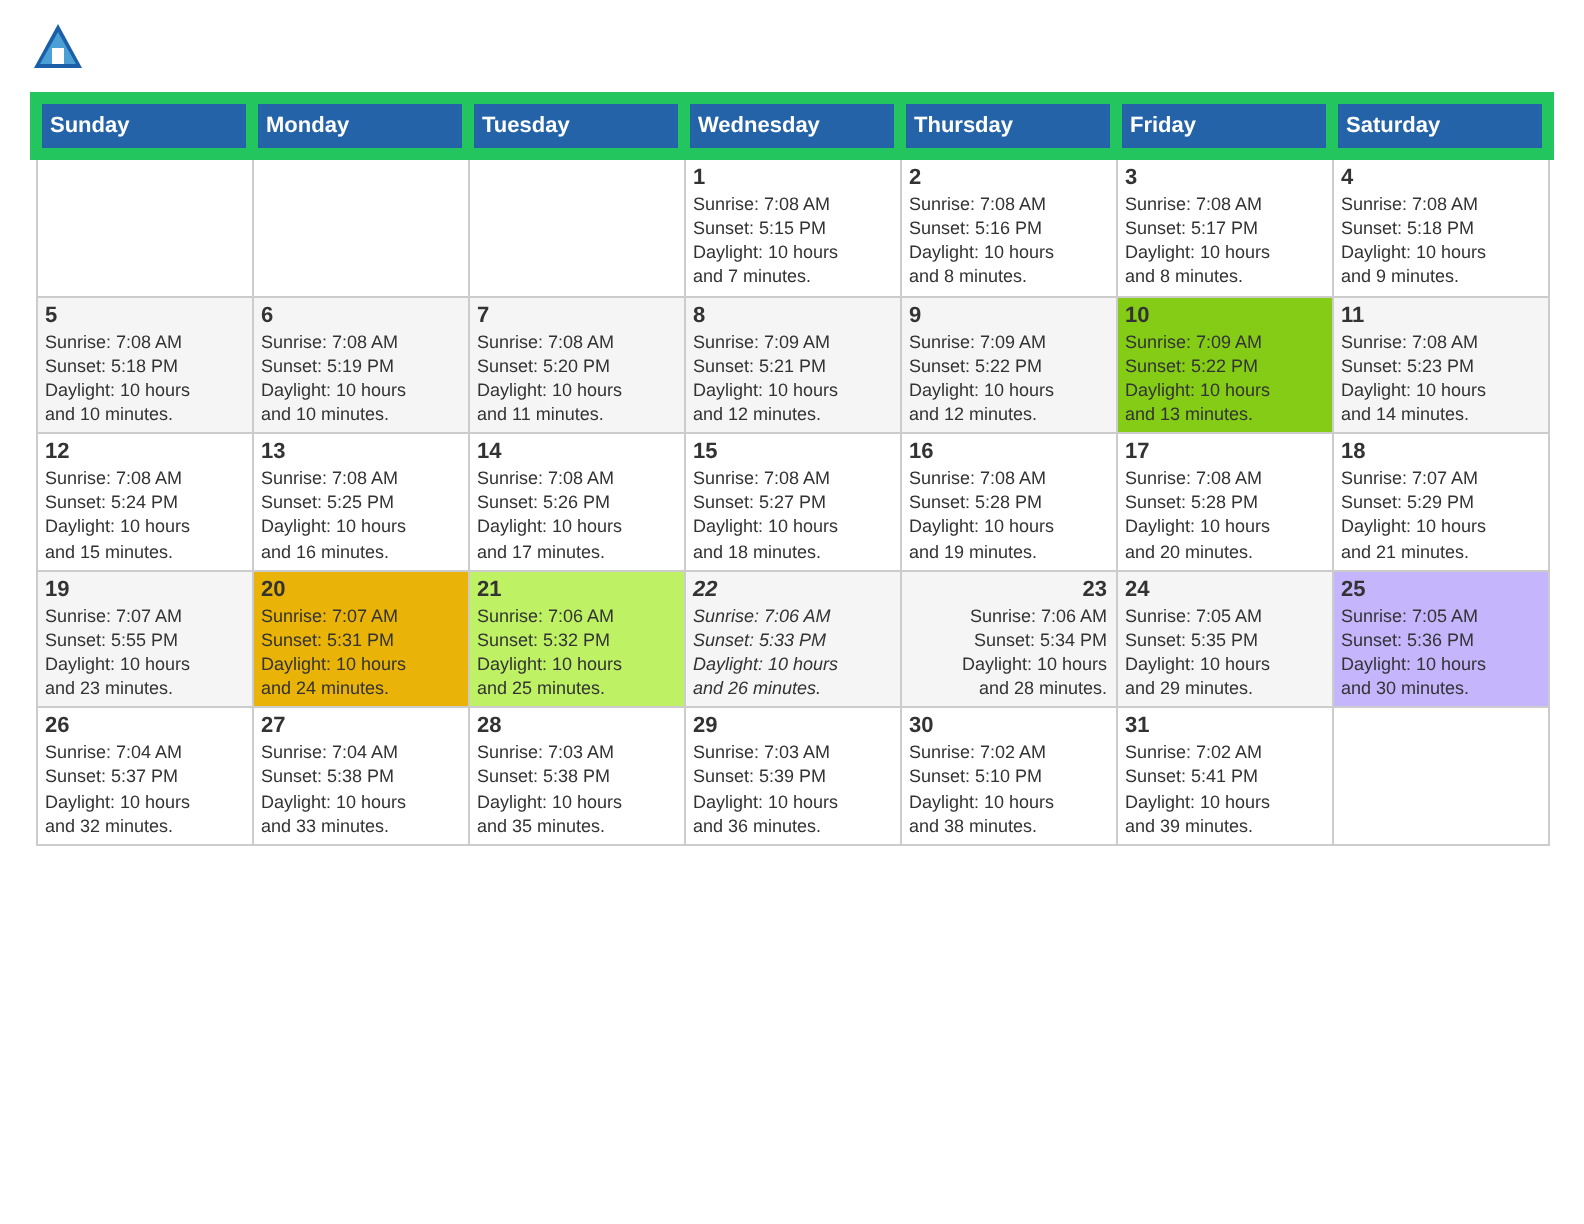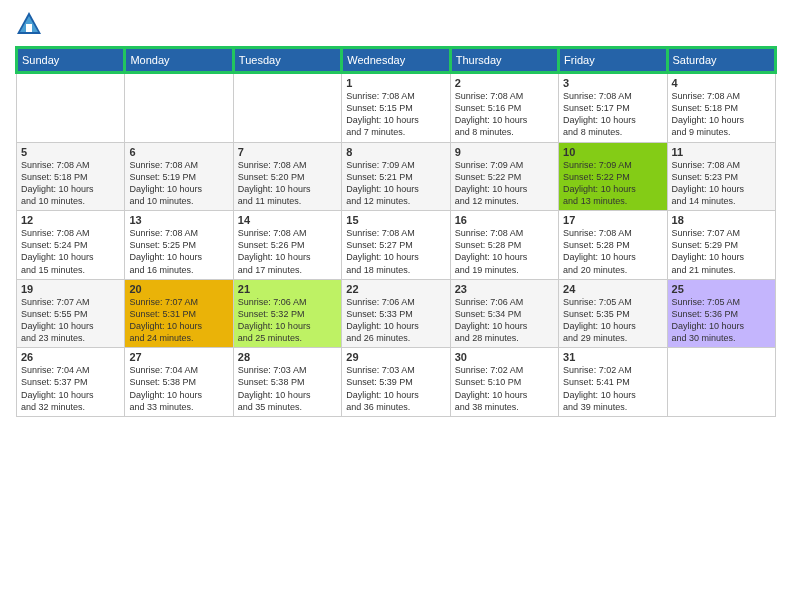--- a/index.html
+++ b/index.html
@@ -51,24 +51,24 @@
     }
     .calendar {
       width: 100%;
       border-collapse: collapse;
       border: 1px solid #ccc;
     }
     .calendar th {
       background-color: #2563a8;
       color: #fff;
       font-size: 11px;
-      font-weight: normal;
+      font-weight: bold;
       padding: 5px 4px;
       text-align: left;
-      border: 3px solid #22c55e;
+      border: 6px solid #22c55e;
     }
     .calendar td {
       vertical-align: top;
       border: 1px solid #ccc;
       padding: 3px 4px;
       width: calc(100% / 7);
       min-height: 80px;
       background: #fff;
     }
     .calendar tr:nth-child(even) td {
@@ -275,28 +275,28 @@
             <div class="day-info">Daylight: 10 hours</div>
             <div class="day-info">and 24 minutes.</div>
           </td>
           <td style="background: #bef264;">
             <span class="day-num">21</span>
             <div class="day-info">Sunrise: 7:06 AM</div>
             <div class="day-info">Sunset: 5:32 PM</div>
             <div class="day-info">Daylight: 10 hours</div>
             <div class="day-info">and 25 minutes.</div>
           </td>
-          <td style="background: rgb(245, 245, 245);">
+          <td style="background: rgb(245, 245, 245); font-style: italic;">
             <span class="day-num">22</span>
             <div class="day-info">Sunrise: 7:06 AM</div>
             <div class="day-info">Sunset: 5:33 PM</div>
             <div class="day-info">Daylight: 10 hours</div>
             <div class="day-info">and 26 minutes.</div>
           </td>
-          <td style="background: rgb(245, 245, 245);">
+          <td style="background: rgb(245, 245, 245); text-align: right;">
             <span class="day-num">23</span>
             <div class="day-info">Sunrise: 7:06 AM</div>
             <div class="day-info">Sunset: 5:34 PM</div>
             <div class="day-info">Daylight: 10 hours</div>
             <div class="day-info">and 28 minutes.</div>
           </td>
           <td style="background: rgb(245, 245, 245);">
             <span class="day-num">24</span>
             <div class="day-info">Sunrise: 7:05 AM</div>
             <div class="day-info">Sunset: 5:35 PM</div>

